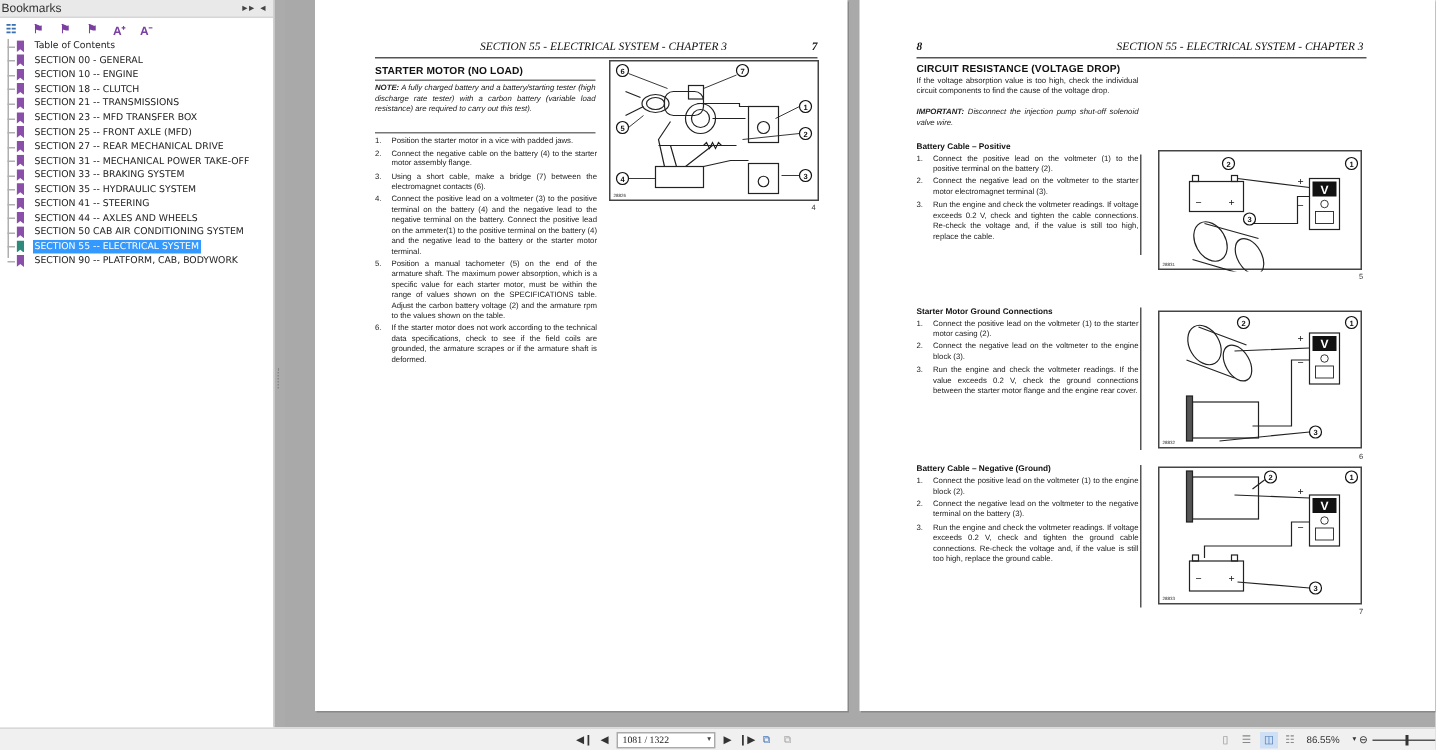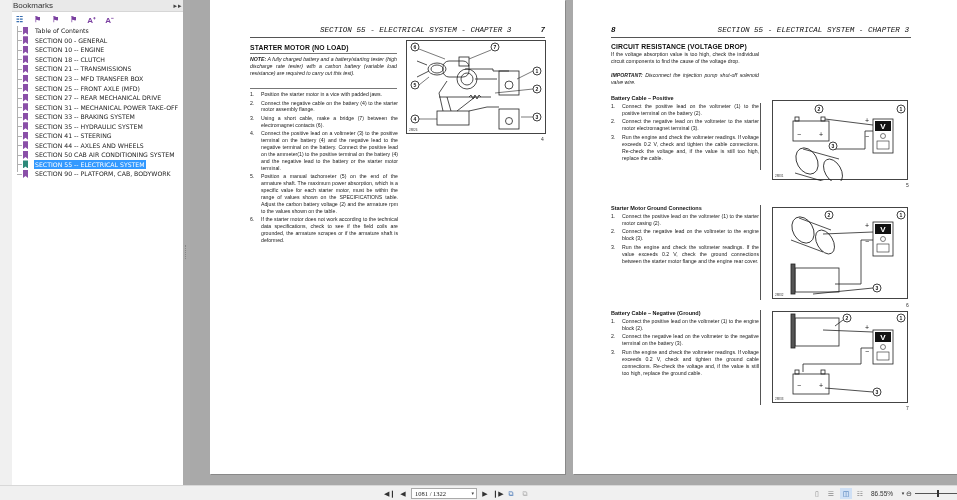--- a/index.html
+++ b/index.html
@@ -1,19 +1,19 @@
 <!DOCTYPE html>
 <html><head>
 <meta charset="utf-8">
 <style>
 *{box-sizing:border-box;margin:0;padding:0}
 html,body{width:957px;height:500px;overflow:hidden;background:#f0f0f0;font-family:"Liberation Sans",sans-serif}
 #app{position:relative;width:957px;height:500px}
 
-#sidebar{position:absolute;left:12px;top:0;width:183px;height:485px;background:#fff;border-right:1px solid #d0d0d0}
+#sidebar{position:absolute;left:0;top:0;width:183px;height:485px;background:#fff;border-right:1px solid #d0d0d0}
 #sb-header{height:12px;background:#e9e9e9;border-bottom:1px solid #d6d6d6;font-size:8px;line-height:12px;padding-left:1px;color:#333;position:relative}
 #sb-header .ctrls{position:absolute;right:4px;top:0;font-size:7px;color:#444;letter-spacing:1px}
 #sb-toolbar{height:14px;display:flex;align-items:center;gap:9px;padding-left:3px;font-size:8px}
 #sb-toolbar .tb{display:inline-flex;align-items:center;justify-content:center;height:10px;min-width:9px;color:#7a3fa0;font-weight:bold;cursor:pointer}
 #sb-toolbar .tb.blue{color:#3a6fb0}
 #tree{position:relative;padding-left:4px}
 .tree-line{position:absolute;left:5px;top:0;width:1px;background:#b0b0b0}
 .bm{position:relative;height:9.55px;display:flex;align-items:center;font-size:6.4px;color:#222;white-space:nowrap;cursor:pointer}
 .bm .hline{position:absolute;left:1px;top:50%;width:5px;height:1px;background:#b0b0b0}
 .bm .ribbon{position:relative;margin-left:7px;width:5px;height:8px;background:#8a4fa8;clip-path:polygon(0 0,100% 0,100% 100%,50% 75%,0 100%)}
@@ -21,21 +21,21 @@
 .bm .lbl{margin-left:6px;padding:0 1px;line-height:9px;font-family:"DejaVu Sans",sans-serif;font-size:6.2px}
 .bm.active .lbl{background:#3399ff;color:#fff}
 
 #splitter{position:absolute;left:183px;top:0;width:7px;height:485px;background:#ababab}
 #splitter .grip{position:absolute;left:2px;top:245px;width:2px;height:14px;border-left:1px dotted #888}
 
 #viewer{position:absolute;left:190px;top:0;width:767px;height:485px;background:#a9a9a9}
 .page{position:absolute;top:0;background:#fff;box-shadow:1px 1px 0 #888}
 #page-left{left:20px;width:355px;height:474px}
 #page-right{left:383px;width:384px;height:474px}
-.pg-header{position:absolute;top:26px;font-family:Liberation Mono, monospace;font-style:italic;font-size:7.6px;color:#111;border-bottom:1.5px solid #555;padding-bottom:3px}
+.pg-header{position:absolute;top:26px;font-family:Liberation Serif, serif;font-style:italic;font-size:7.6px;color:#111;border-bottom:1.5px solid #555;padding-bottom:3px}
 .pg-num{font-weight:bold;font-style:italic}
 .h1{position:absolute;font-weight:bold;font-size:6.8px;color:#111;letter-spacing:.1px}
 .para{position:absolute;font-size:5.2px;line-height:6.9px;color:#222;text-align:justify}
 .note{position:absolute;font-size:5.2px;line-height:6.9px;color:#222;font-style:italic;text-align:justify}
 .note b{font-style:italic}
 ol.steps{position:absolute;list-style:none;font-size:5.2px;line-height:6.9px;color:#222}
 ol.steps li{display:flex;text-align:justify;margin-bottom:1.6px}
 ol.steps li .n{width:11px;flex:none}
 ol.steps li .t{flex:1}
 .h2{position:absolute;font-weight:bold;font-size:5.5px;color:#111}

